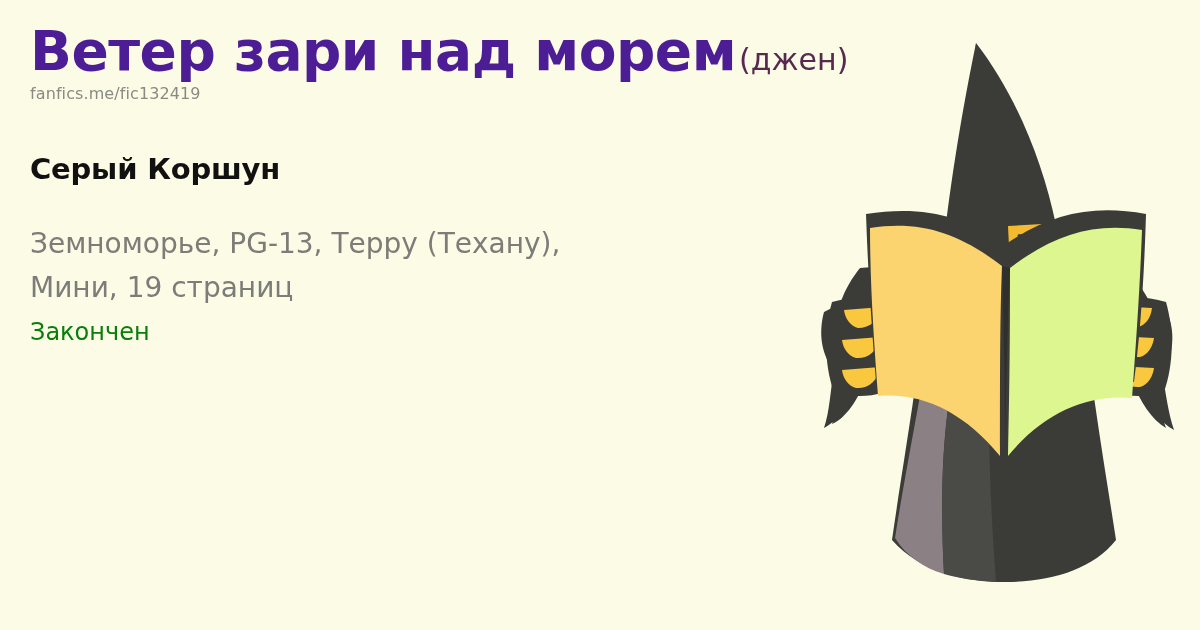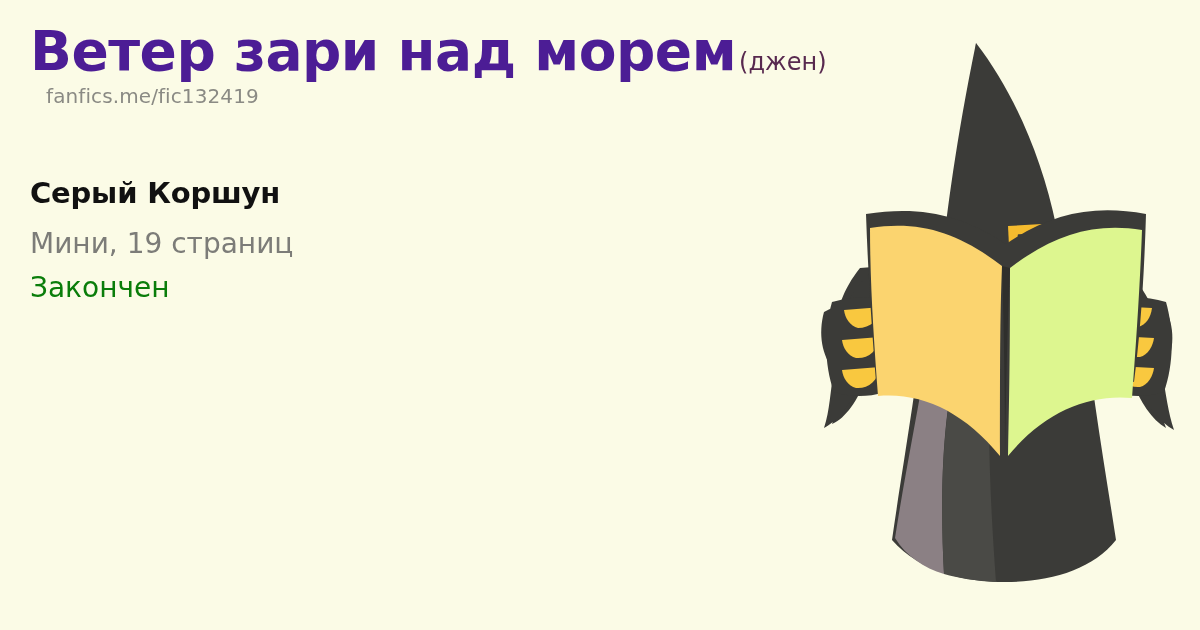--- a/index.html
+++ b/index.html
@@ -42,67 +42,65 @@
   .fic-title {
     font-size: 55px;
     font-weight: bold;
     color: #4c1d95;
     letter-spacing: -0.5px;
     line-height: 1;
     vertical-align: baseline;
   }
 
   .fic-category {
-    font-size: 24px;
+    font-size: 30px;
     color: #58294f;
     vertical-align: baseline;
     margin-left: 3px;
     font-weight: normal;
   }
 
   
   .fic-url {
     position: absolute;
     left: 0;
     top: 84px;
-    font-size: 20px;
+    font-size: 16px;
     color: #8a8a84;
     letter-spacing: 0.1px;
-    margin-left: 16px;
   }
 
   
   .fic-author {
     position: absolute;
     left: 0;
     top: 152px;
     font-size: 29px;
     font-weight: bold;
     color: #111111;
     letter-spacing: -0.2px;
-    margin-top: 24px;
   }
 
   
   .meta-block {
     position: absolute;
     left: 0;
     top: 222px;
     width: 790px;
   }
 
   .meta-line {
     font-size: 28px;
     color: #7c7c78;
     line-height: 44px;
     white-space: nowrap;
   }
 
   .meta-status {
-    font-size: 28px;
+    font-size: 24px;
     line-height: 44px;
     color: #0a7d0a;
     white-space: nowrap;
   }
 
   
   .illustration {
     position: absolute;
     right: 0;
     top: 0;
@@ -124,20 +122,21 @@
 
     <div class="title-row">
       <span class="fic-title">Ветер зари над морем</span><span class="fic-category">(джен)</span>
     </div>
 
     <div class="fic-url">fanfics.me/fic132419</div>
 
     <div class="fic-author">Серый Коршун</div>
 
     <div class="meta-block">
+      <div class="meta-line">Земноморье, PG-13, Терру (Техану),</div>
       <div class="meta-line">Мини, 19 страниц</div>
       <div class="meta-status">Закончен</div>
     </div>
 
   </div>
 
   <div class="illustration">
     <svg viewBox="0 0 400 630" xmlns="http://www.w3.org/2000/svg" aria-hidden="true">
 
       <path d="M176 43 C 168 120, 160 185, 156 235 L 205 237 C 206 180, 200 110, 176 43 Z" fill="#807e80"></path>

